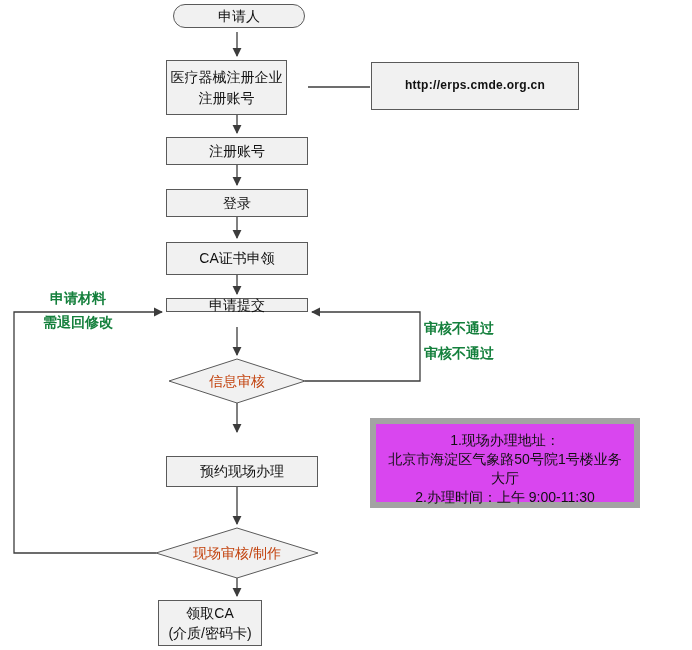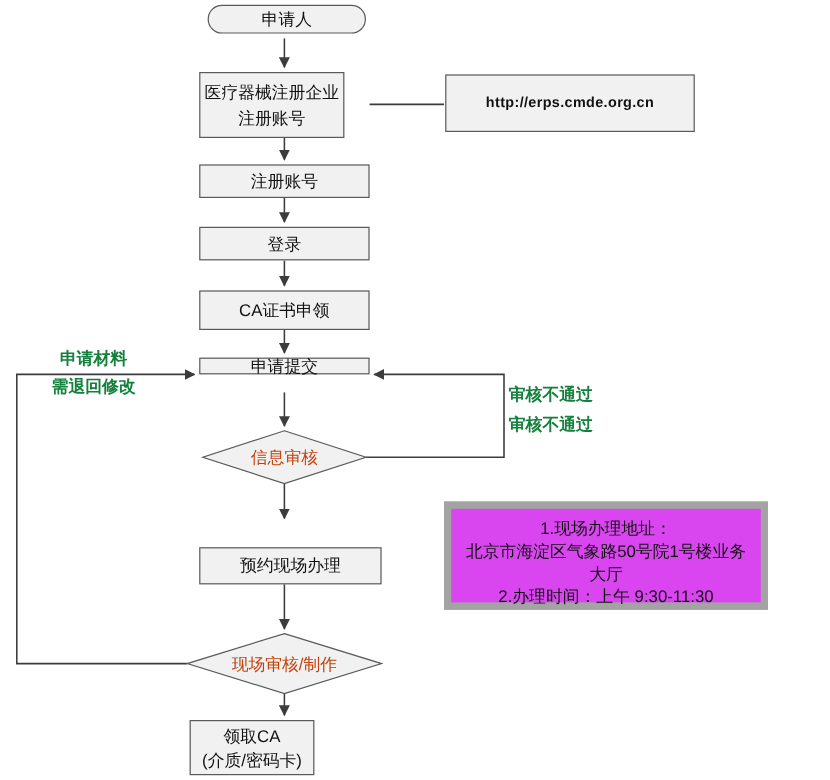--- a/index.html
+++ b/index.html
@@ -115,21 +115,21 @@
 
   <div class="diamond-label" style="left:169px; top:371px; width:136px;">信息审核</div>
 
   <div class="node" style="left:166px; top:436px; width:152px; height:31px;margin-top:20px;">
     <span>预约现场办理</span>
   </div>
 
   <div class="info-box" style="left:370px; top:418px; width:270px; height:90px;">
     <div>1.现场办理地址：</div>
     <div>北京市海淀区气象路50号院1号楼业务大厅</div>
-    <div>2.办理时间：上午 9:30-11:30</div>
+    <div>2.办理时间：上午 9:00-11:30</div>
   </div>
 
   <div class="diamond-label" style="left:156px; top:543px; width:162px;">现场审核/制作</div>
 
   <div class="node" style="left:158px; top:600px; width:104px; height:46px;">
     <span>领取CA</span>
     <span>(介质/密码卡)</span>
   </div>
 
   <div class="annotation" style="left:25px; top:286px; width:106px; text-align:center; line-height:24px;">

